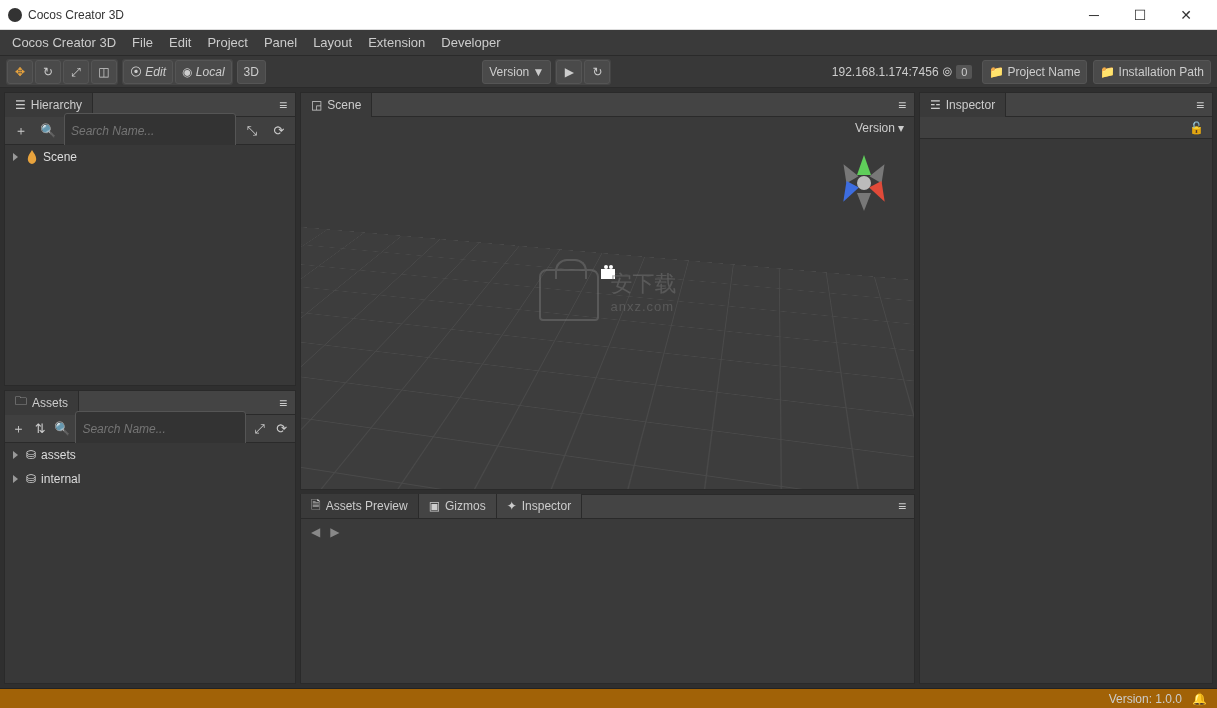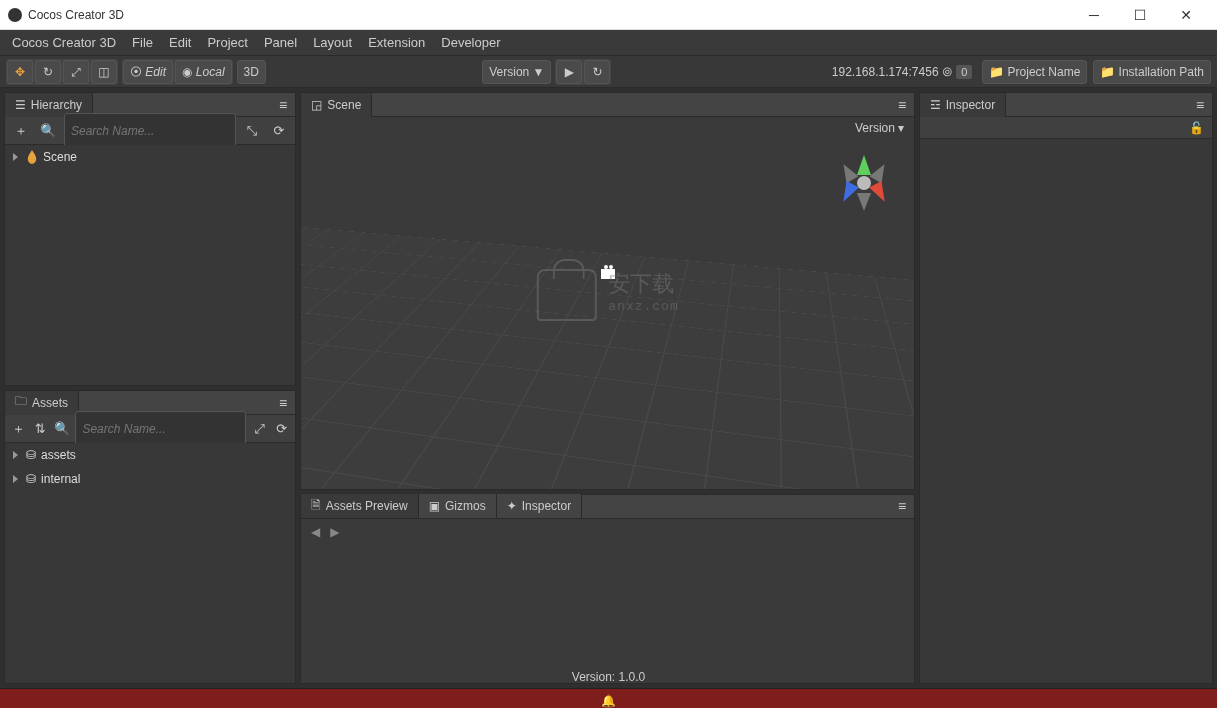--- a/index.html
+++ b/index.html
@@ -40,40 +40,40 @@
 .tree-item { height:24px; display:flex; align-items:center; padding:0 8px; gap:5px; color:#ddd; font-size:12px; }
 .caret { width:8px; height:8px; border-left:5px solid #999; border-top:4px solid transparent; border-bottom:4px solid transparent; }
 .scene-view { flex:1; background:#3a3a3a; position:relative; overflow:hidden; perspective:700px; }
 .scene-toolbar { position:absolute; top:4px; right:10px; color:#ccc; font-size:12px; display:flex; align-items:center; gap:3px; z-index:5; }
 .grid3d { position:absolute; left:-40%; top:-10%; width:180%; height:160%; background-image:linear-gradient(#555 1px,transparent 1px),linear-gradient(90deg,#555 1px,transparent 1px); background-size:60px 60px; background-color:#3e3e3e; transform:rotateX(62deg) rotateZ(12deg); transform-origin:center; opacity:0.55; }
 .watermark { position:absolute; left:50%; top:48%; transform:translate(-50%,-50%); display:flex; gap:12px; opacity:0.5; }
 .wm-bag { width:60px; height:52px; border:2px solid #777; border-radius:8px 8px 4px 4px; position:relative; }
 .wm-bag:before { content:""; position:absolute; top:-12px; left:14px; width:28px; height:18px; border:2px solid #777; border-bottom:none; border-radius:12px 12px 0 0; }
 .wm-text { color:#777; }
 .wm-text .cn { font-size:22px; }
-.wm-text .dm { font-size:13px; letter-spacing:1px;font-family:Liberation Mono, monospace; }
+.wm-text .dm { font-size:13px; letter-spacing:1px; }
 .compass { position:absolute; top:40px; right:24px; width:52px; height:52px; }
 .compass .ctr { position:absolute; left:19px; top:19px; width:14px; height:14px; background:#bbb; border-radius:7px; }
 .cone { position:absolute; width:0; height:0; border-left:7px solid transparent; border-right:7px solid transparent; }
 .cone.up { left:19px; top:-2px; border-bottom:20px solid #5fce5a; }
 .cone.dl { left:3px; top:26px; border-top:20px solid #3d6de0; transform:rotate(28deg); }
 .cone.dr { right:3px; top:26px; border-top:20px solid #e04a39; transform:rotate(-28deg); }
 .cone.g1 { left:3px; top:6px; border-bottom:18px solid #888; transform:rotate(-30deg); opacity:.8; }
 .cone.g2 { right:3px; top:6px; border-bottom:18px solid #888; transform:rotate(30deg); opacity:.8; }
 .cone.g3 { left:19px; bottom:-2px; border-top:18px solid #888; opacity:.8; }
 .camicon { position:absolute; left:49%; top:41%; width:14px; height:10px; background:#fff; }
 .camicon:after { content:""; position:absolute; left:3px; top:-4px; width:4px; height:4px; background:#fff; border-radius:2px; box-shadow:5px 0 #fff; }
 
 .bottom-panel .panel-body { background:#3a3a3a; }
 .navarrows { display:flex; gap:10px; padding:6px 10px; color:#888; }
 
 .inspector-body { flex:1; background:#383838; }
 .lock-row { height:22px; display:flex; justify-content:flex-end; padding:0 8px; align-items:center; background:#404040; border-bottom:1px solid #2a2a2a; }
 
-.statusbar { height:20px; background:#7f1d1d; border-top:1px solid #222; display:flex; align-items:center; justify-content:flex-end; padding:0 10px; gap:10px; color:#ccc; font-size:12px;flex-direction:column; }
+.statusbar { height:20px; background:#a16207; border-top:1px solid #222; display:flex; align-items:center; justify-content:flex-end; padding:0 10px; gap:10px; color:#ccc; font-size:12px; }
 
 svg { width:14px; height:14px; }
 .flame { width:12px; height:14px; }
 </style>
 </head>
 <body>
 
 <div class="titlebar">
   <div class="logo"></div>
   <div class="title">Cocos Creator 3D</div>

